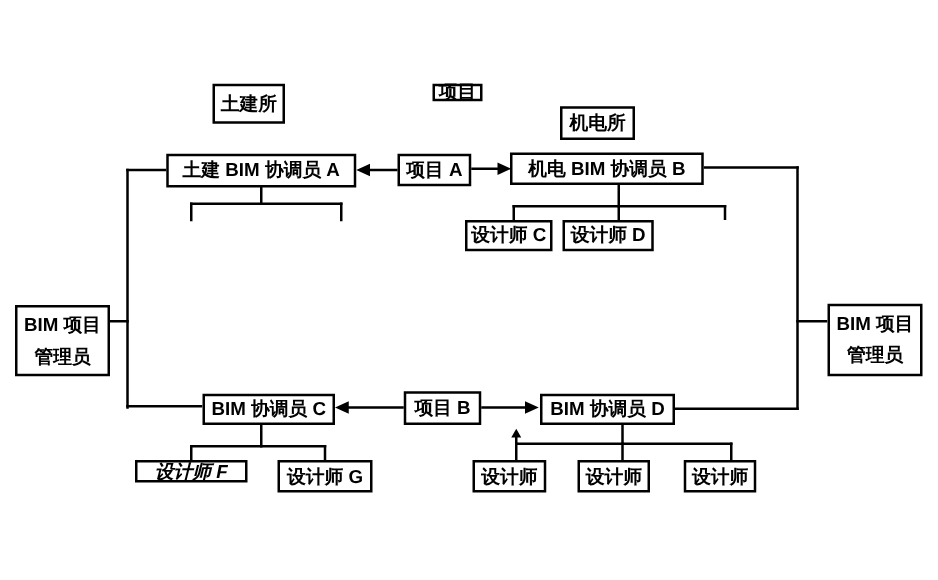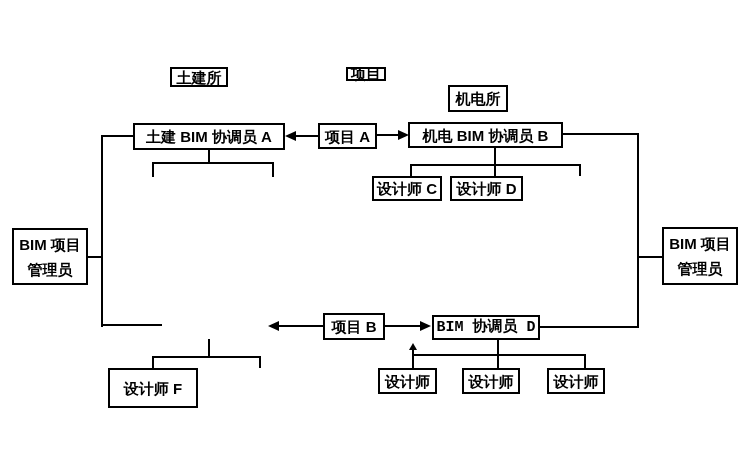--- a/index.html
+++ b/index.html
@@ -17,40 +17,40 @@
     border:2px solid #000;
     background:#fff;
     display:flex;
     align-items:center;
     justify-content:center;
     font-weight:bold;
     font-size:15px;
     white-space:nowrap;
     line-height:1;
   }
-  .box.two-line{flex-direction:column;line-height:25px;}
+  .box.two-line{flex-direction:column;line-height:25px;margin-top:16px;}
   .hline,.vline{position:absolute;background:#000;}
   .hline{height:2px;}
   .vline{width:2px;}
   .arrow-left{position:absolute;width:0;height:0;
     border-top:5px solid transparent;border-bottom:5px solid transparent;
     border-right:11px solid #000;}
   .arrow-right{position:absolute;width:0;height:0;
     border-top:5px solid transparent;border-bottom:5px solid transparent;
     border-left:11px solid #000;}
   .arrow-up{position:absolute;width:0;height:0;
     border-left:4px solid transparent;border-right:4px solid transparent;
     border-bottom:7px solid #000;}
 </style>
 </head>
 <body>
 
 <div id="canvas">
 
-  <div class="box" style="left:170px;top:67px;width:58px;height:20px;">土建所</div>
+  <div class="box" style="left:170px;top:67px;width:58px;height:32px;">土建所</div>
   <div class="box" style="left:346px;top:67px;width:40px;height:14px;font-family:Liberation Serif, serif;">项目</div>
   <div class="box" style="left:448px;top:67px;width:60px;height:27px;margin-top:18px;">机电所</div>
 
   <div class="box" style="left:133px;top:123px;width:152px;height:27px;">土建 BIM 协调员 A</div>
   <div class="box" style="left:318px;top:123px;width:59px;height:26px;">项目 A</div>
   <div class="box" style="left:408px;top:122px;width:155px;height:26px;">机电 BIM 协调员 B</div>
 
   <div class="hline" style="left:295px;top:135px;width:23px;"></div>
   <div class="arrow-left" style="left:285px;top:131px;"></div>
   <div class="hline" style="left:377px;top:134px;width:23px;"></div>
@@ -80,33 +80,35 @@
 
   <div class="hline" style="left:563px;top:133px;width:76px;"></div>
   <div class="vline" style="left:637px;top:133px;height:195px;"></div>
   <div class="hline" style="left:637px;top:256px;width:25px;"></div>
   <div class="hline" style="left:540px;top:326px;width:99px;"></div>
   <div class="box two-line" style="left:662px;top:227px;width:76px;height:58px;">
     <span>BIM 项目</span>
     <span>管理员</span>
   </div>
 
+  <div class="box" style="left:162px;top:315px;width:106px;height:25px;">BIM 协调员 C</div>
   <div class="box" style="left:323px;top:313px;width:62px;height:27px;">项目 B</div>
-  <div class="box" style="left:432px;top:315px;width:108px;height:25px;font-family:Liberation Mono, monospace;">BIM 协调员 D</div>
+  <div class="box" style="left:432px;top:315px;width:108px;height:25px;">BIM 协调员 D</div>
 
   <div class="hline" style="left:278px;top:325px;width:45px;"></div>
   <div class="arrow-left" style="left:268px;top:321px;"></div>
   <div class="hline" style="left:385px;top:325px;width:37px;"></div>
   <div class="arrow-right" style="left:420px;top:321px;"></div>
 
   <div class="vline" style="left:208px;top:339px;height:19px;"></div>
   <div class="hline" style="left:152px;top:356px;width:109px;"></div>
   <div class="vline" style="left:152px;top:356px;height:12px;"></div>
   <div class="vline" style="left:259px;top:356px;height:12px;"></div>
-  <div class="box" style="left:108px;top:368px;width:90px;height:40px;">设计师 F</div>
+  <div class="box" style="left:108px;top:368px;width:90px;height:18px;font-style:italic;">设计师 F</div>
+  <div class="box" style="left:222px;top:368px;width:76px;height:26px;">设计师 G</div>
 
   <div class="vline" style="left:497px;top:339px;height:17px;"></div>
   <div class="hline" style="left:412px;top:354px;width:174px;"></div>
   <div class="vline" style="left:412px;top:354px;height:14px;"></div>
   <div class="vline" style="left:497px;top:354px;height:14px;"></div>
   <div class="vline" style="left:584px;top:354px;height:14px;"></div>
 
   <div class="vline" style="left:412px;top:349px;height:6px;"></div>
   <div class="arrow-up" style="left:409px;top:343px;"></div>
 

